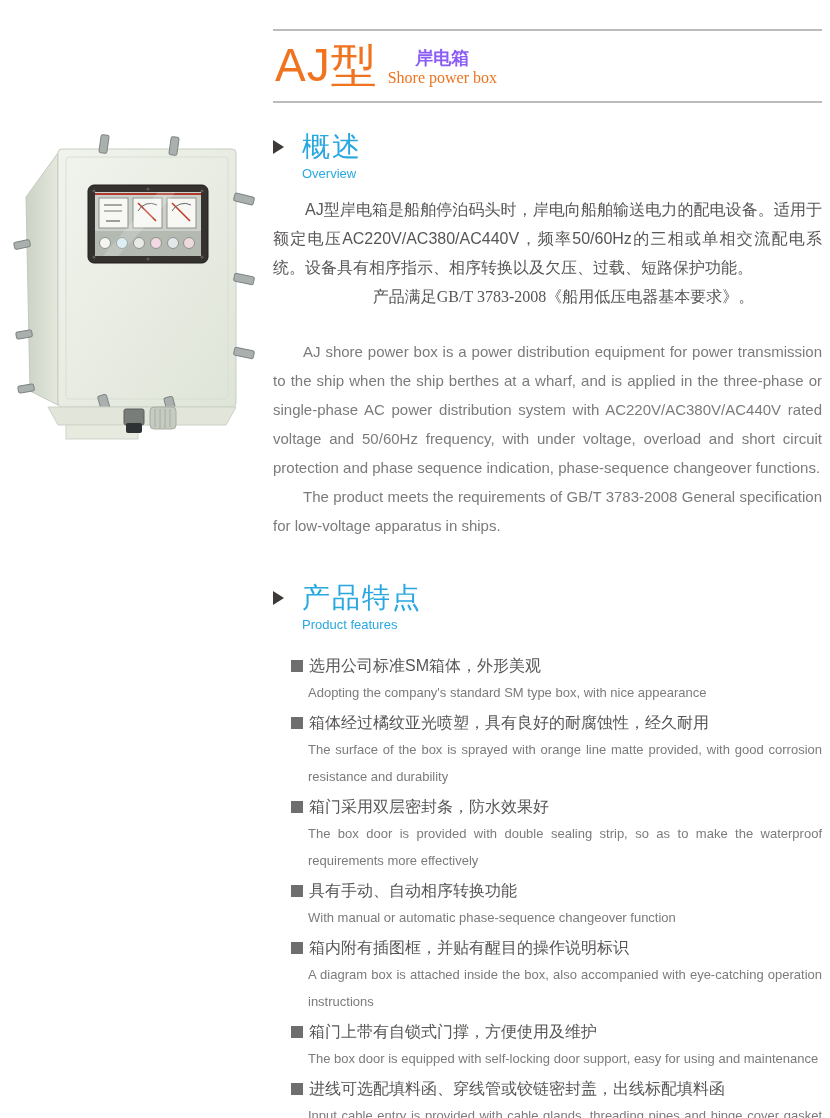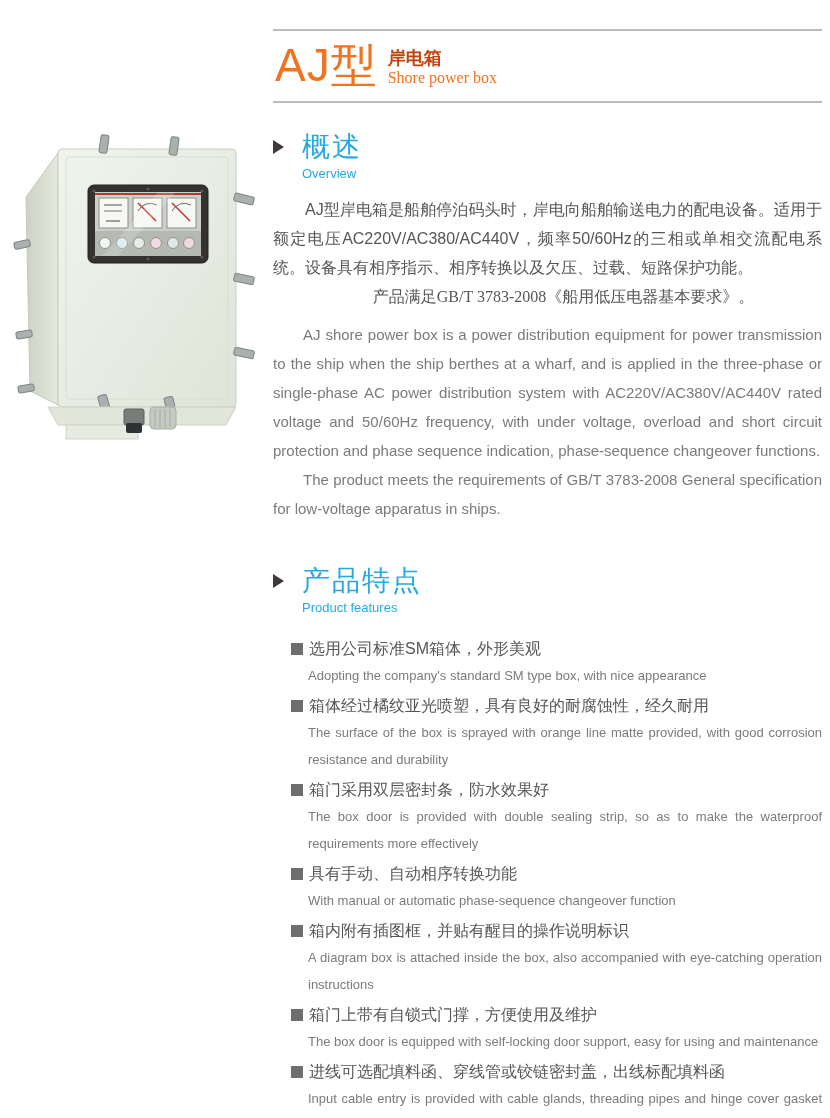--- a/index.html
+++ b/index.html
@@ -13,45 +13,45 @@
   
   .photo { position:absolute; left:8px; top:133px; width:252px; height:318px; }
 
   
   .main { position:absolute; left:273px; top:0; width:549px; }
 
   .rule { height:2px; background:#bcbcbc; }
   .rule-top { margin-top:29px; }
 
   
-  .hdr { display:flex; align-items:flex-end; padding:8px 0 10px 2px; }
+  .hdr { display:flex; align-items:flex-end; padding:8px 0 10px 2px;text-align:center; }
   .hdr .model { font-size:46px; line-height:52px; color:#F0731F; letter-spacing:1px; }
   .hdr .names { margin-left:10px; padding-bottom:4px; }
-  .hdr .name-zh { font-size:18px; font-weight:bold; color:#c2410c; line-height:20px; }
+  .hdr .name-zh { font-size:18px; font-weight:bold; color:#8b5cf6; line-height:20px; }
   .hdr .name-en { font-size:16px; color:#F0731F; line-height:19px;font-family:Liberation Serif, serif; }
 
   
   .sec-head { display:flex;gap:8px; }
   .tri {
     width:0; height:0; flex:none; margin:9px 10px 0 0;
     border-left:11px solid #3E3A39;
     border-top:7px solid transparent;
     border-bottom:7px solid transparent;
   }
   .sec-title-zh { font-size:28px; line-height:32px; color:#29A8E0; letter-spacing:2px; }
   .sec-title-en { font-size:13px; line-height:22px; color:#29A8E0; }
 
   
   .sec-overview { margin-top:28px; }
   .para-zh { margin-top:10px; }
   .para-zh p {
     font-size:16px; line-height:29px; color:#585655;
     text-align:justify; text-indent:2em;
   }
-  .para-en { margin-top:9px; }
+  .para-en { margin-top:26px; }
   .para-en p {
     font-size:15px; line-height:29px; color:#7C7B7B;
     text-align:justify; text-indent:2em;
   }
   .para-zh p.last { text-align:center;font-family:Liberation Serif, serif; }
 
   
   .sec-features { margin-top:42px; }
   .features-list { list-style:none; margin-top:16px; }
   .feature { padding-left:18px; margin-top:3px; }

